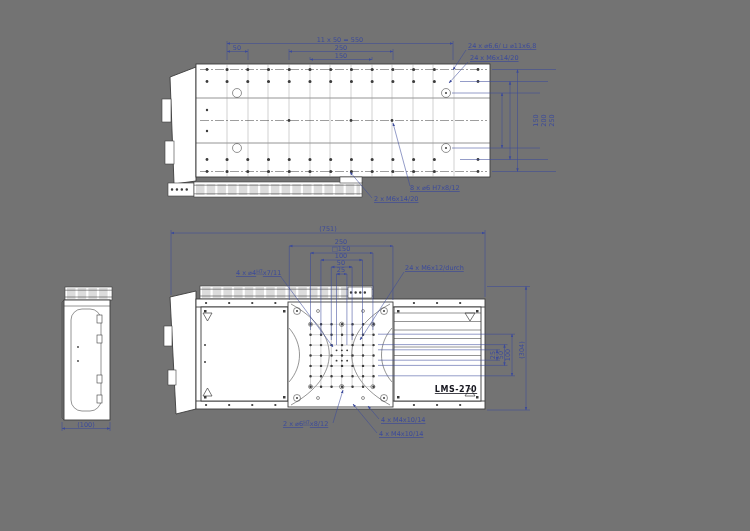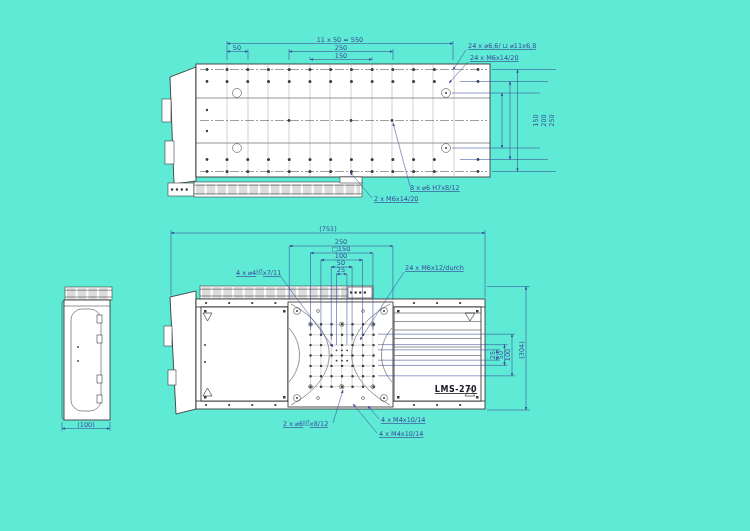--- a/index.html
+++ b/index.html
@@ -1,16 +1,16 @@
 <!DOCTYPE html>
 <html><head>
 <meta charset="utf-8">
 <style>
   html,body{margin:0;padding:0;background:#ffffff;}
-  .stage{position:relative;width:750px;height:531px;background:#5eead4;overflow:hidden;}
+  .stage{position:relative;width:750px;height:531px;background:#737373;overflow:hidden;}
   svg{display:block;}
   .g1{stroke:#3c3c3c;stroke-width:0.9;fill:none;}
   .g2{stroke:#3c3c3c;stroke-width:0.55;fill:none;}
   .gthin{stroke:#9a9a9a;stroke-width:0.45;fill:none;}
   .gfill{fill:#ffffff;stroke:#3c3c3c;stroke-width:0.9;}
   .gfill2{fill:#ffffff;stroke:#3c3c3c;stroke-width:0.6;}
   .cdash{stroke:#3c3c3c;stroke-width:0.5;stroke-dasharray:9 2 2 2;fill:none;}
   .dots{stroke:#3c3c3c;stroke-linecap:round;fill:none;}
   .sq{fill:#3c3c3c;stroke:none;}
   .tri{fill:none;stroke:#3c3c3c;stroke-width:0.7;}

